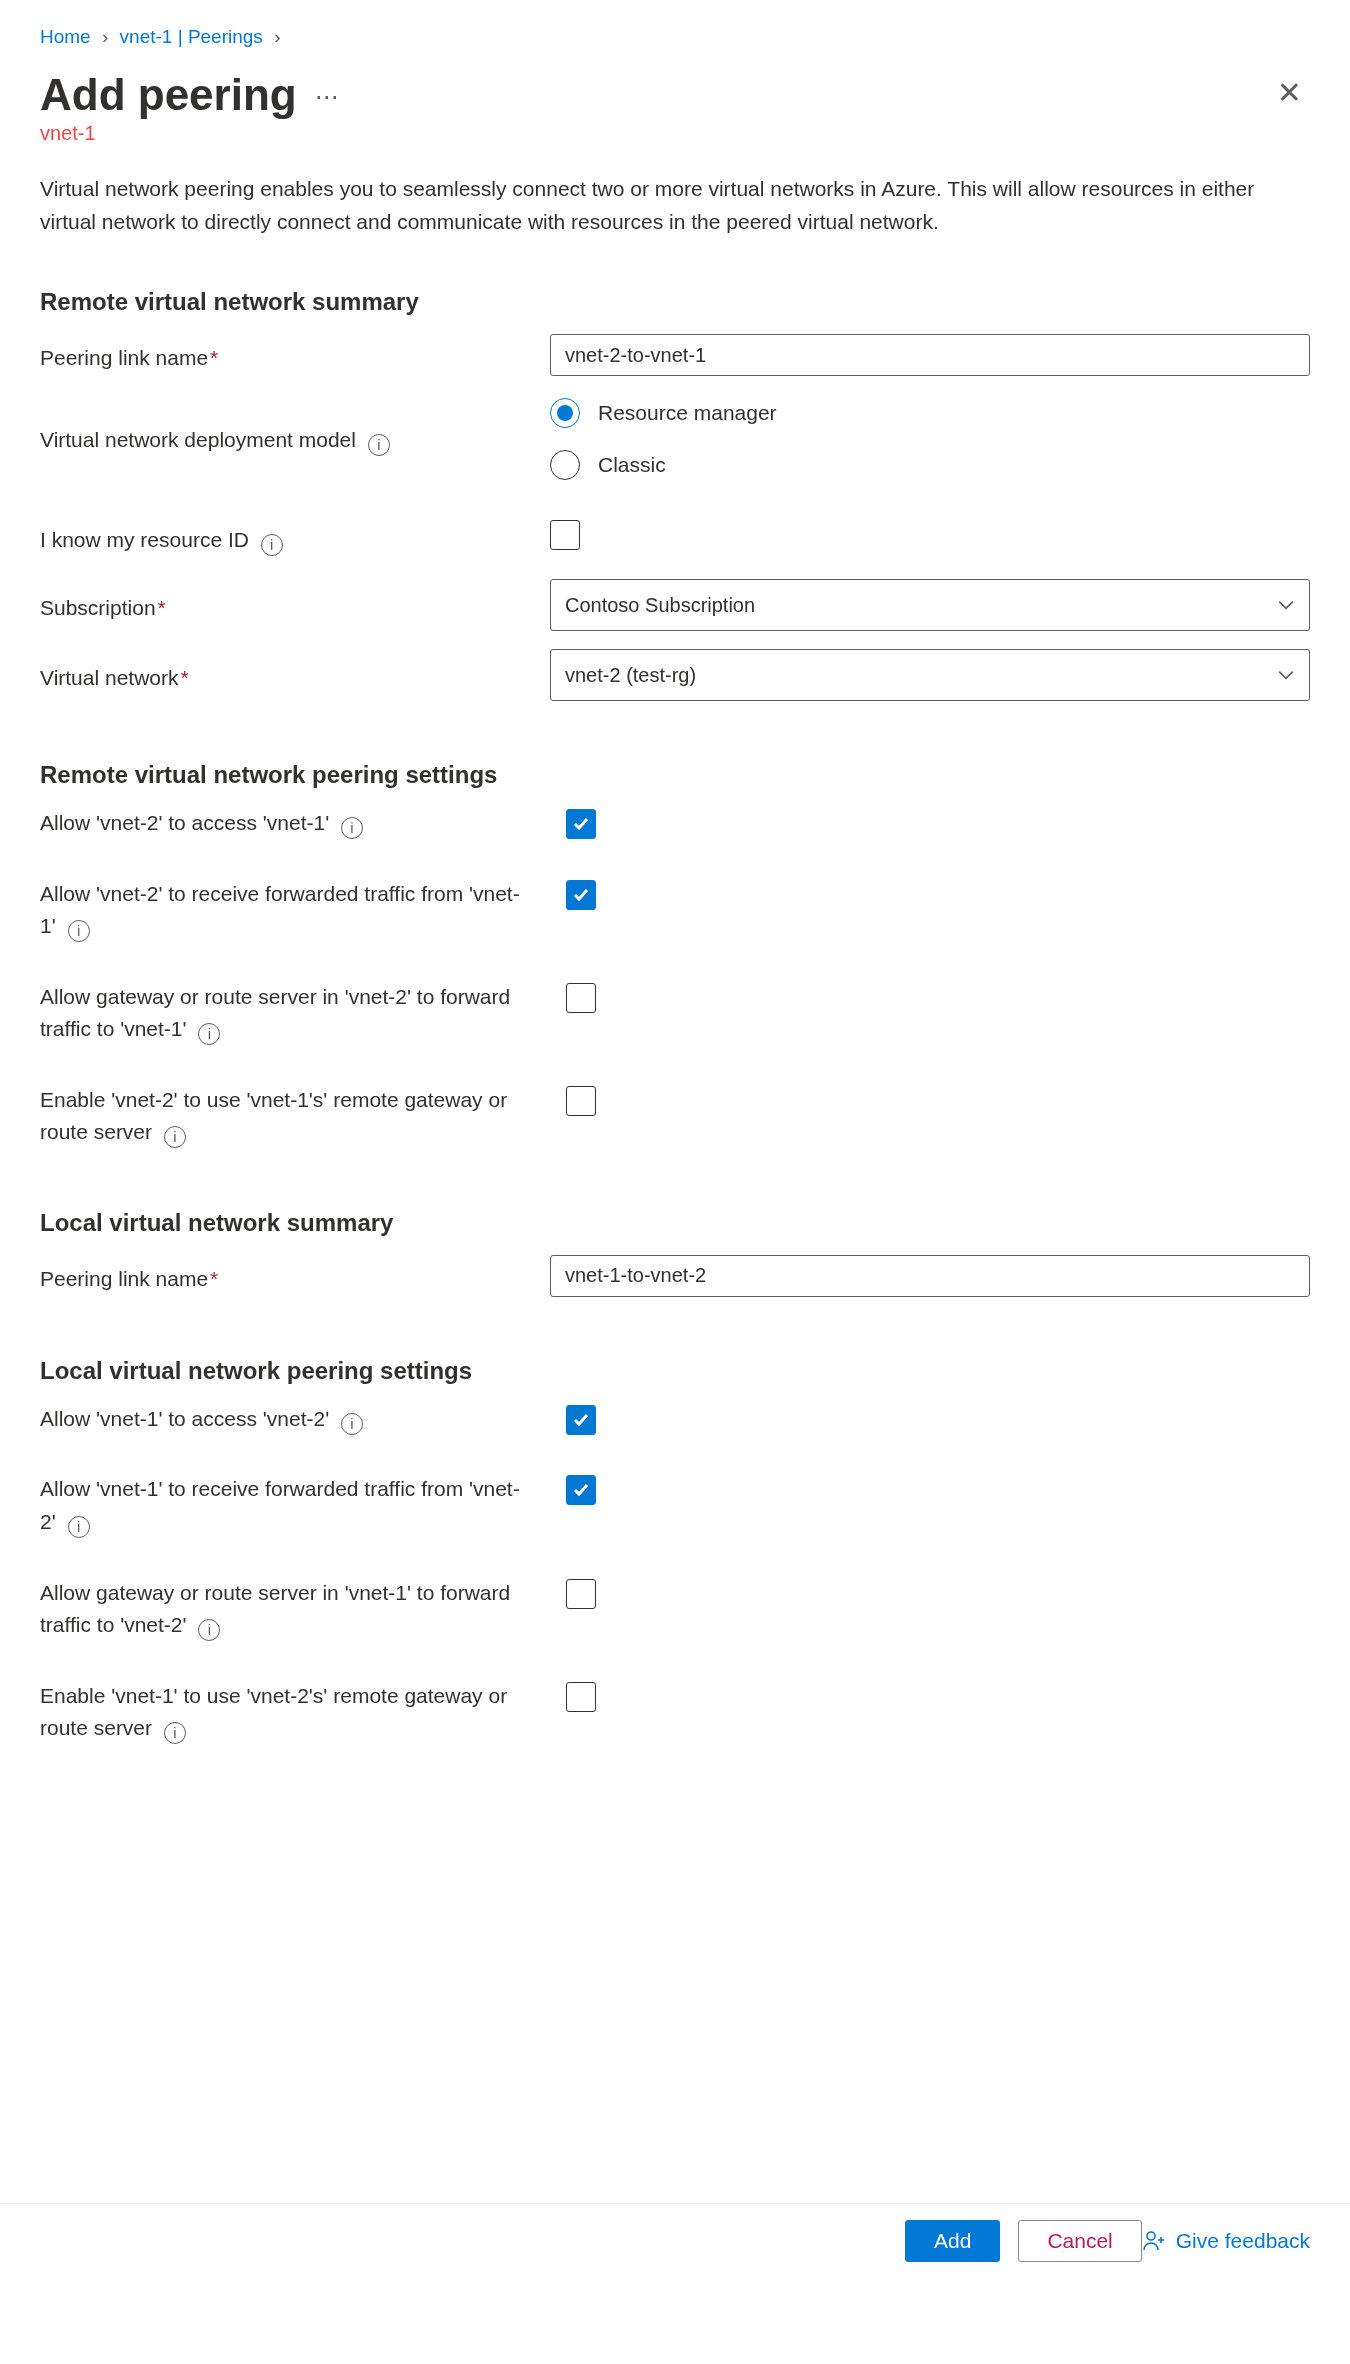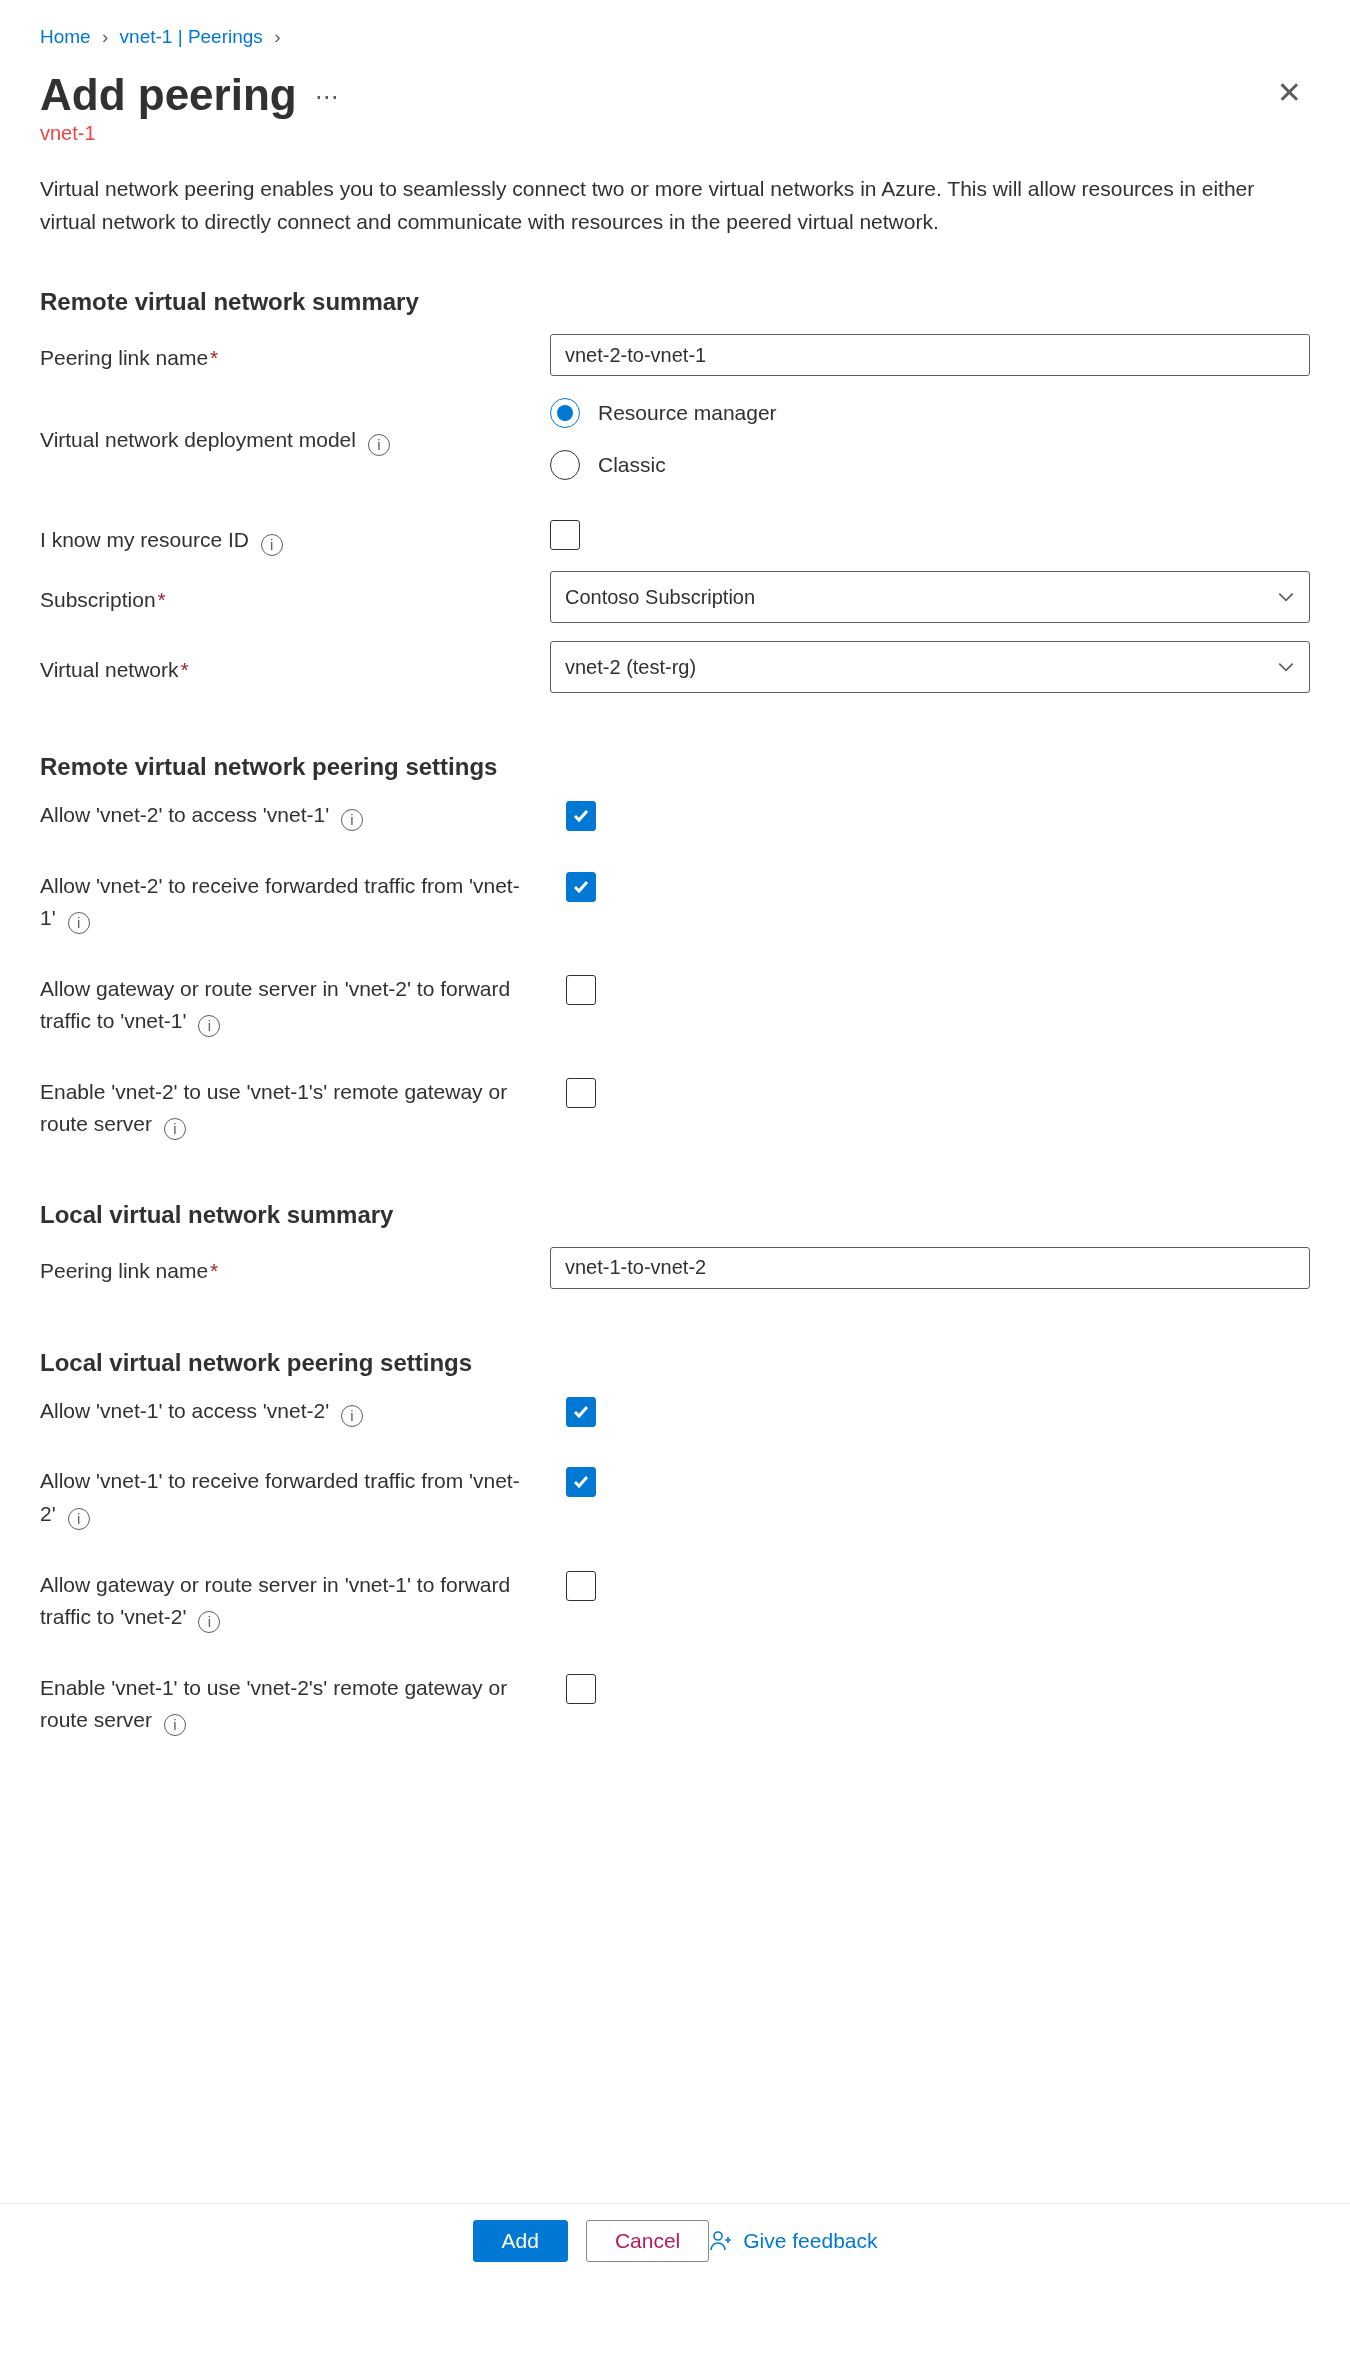--- a/index.html
+++ b/index.html
@@ -57,21 +57,21 @@
     background: #fff; flex-shrink: 0;
   }
   .checkbox.checked { background: #0078d4; border-color: #0078d4; }
   .checkmark { stroke: #fff; stroke-width: 3; fill: none; }
   .cb-row { display:flex; align-items:flex-start; margin-bottom: 38px; gap: 16px; }
   .cb-row .label { width: 510px; flex: 0 0 510px; font-size: 21px; padding-right: 16px; line-height: 1.55; }
   .cb-row .cbwrap { padding-top: 2px; }
   .footer {
     position: absolute; left: 0; right: 0; bottom: 0;
     border-top: 1px solid #edebe9; background: #fff;
-    display: flex; align-items: center; justify-content: center;
+    display: flex; align-items: center; justify-content: flex-end;
     padding: 16px 40px 18px 40px;
   }
   .footer-left { display: flex; gap: 18px; }
   .btn {
     height: 42px; padding: 0 28px; font-size: 21px; border-radius: 3px;
     cursor: pointer; font-family: inherit;
   }
   .btn-primary { background: #0078d4; color: #fff; border: 1px solid #0078d4; }
   .btn-secondary { background: #fff; color: #be185d; border: 1px solid #8a8886; }
   .feedback { color: #0078d4; display: flex; align-items: center; gap: 10px; cursor: pointer; font-size: 21px;}
@@ -125,21 +125,21 @@
           <span>Resource manager</span>
         </div>
         <div class="radio-item">
           <span class="radio-outer"></span>
           <span>Classic</span>
         </div>
       </div>
     </div>
   </div>
 
-  <div class="row" style="margin-bottom:15px;">
+  <div class="row" style="margin-bottom:23px;">
     <div class="label">
       <span>I know my resource ID</span>
       <span class="info-icon">i</span>
     </div>
     <div class="control">
       <span class="checkbox"></span>
     </div>
   </div>
 
   <div class="row">

